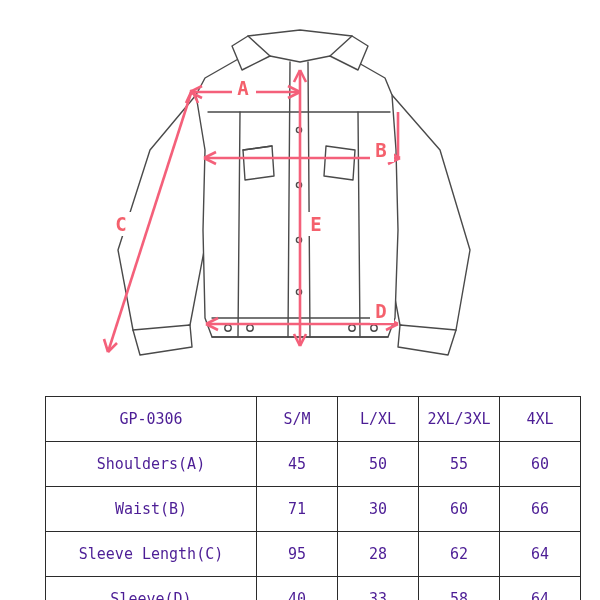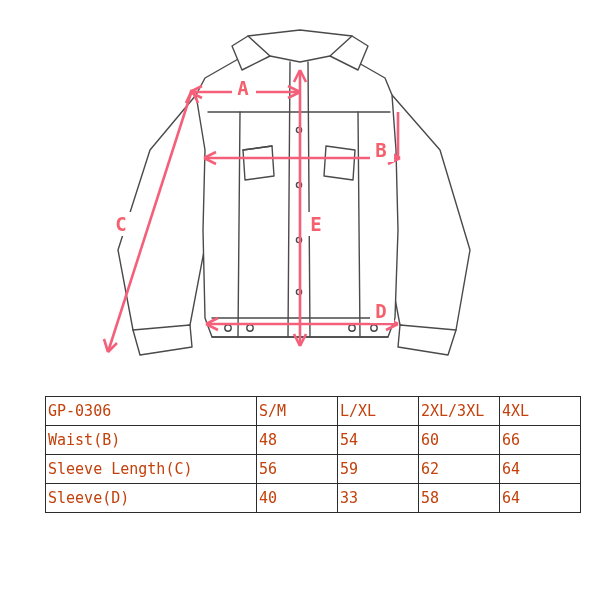--- a/index.html
+++ b/index.html
@@ -30,25 +30,25 @@
     position: absolute;
     left: 45px;
     top: 396px;
     width: 510px;
     border-collapse: collapse;
     table-layout: fixed;
   }
   #size-table td {
     border: 1px solid #2b2b2b;
     height: 28px;
-    text-align: left;
+    text-align: center;
     font-size: 15px;
-    color: #c2410c;
+    color: #4c1d95;
     font-family: "DejaVu Sans Mono", monospace;
-    padding: 0 2px;
+    padding: 8px 2px;
     white-space: nowrap;
     overflow: hidden;
   }
   #size-table td.label-col {
     width: 206px;
     font-size: 15px;
   }
   #size-table td.size-col {
     width: 76px;
   }
@@ -155,30 +155,37 @@
   <table id="size-table">
     <tbody>
       <tr>
         <td class="label-col">GP-0306</td>
         <td class="size-col">S/M</td>
         <td class="size-col">L/XL</td>
         <td class="size-col">2XL/3XL</td>
         <td class="size-col">4XL</td>
       </tr>
       <tr>
+        <td class="label-col">Shoulders(A)</td>
+        <td class="size-col">45</td>
+        <td class="size-col">50</td>
+        <td class="size-col">55</td>
+        <td class="size-col">60</td>
+      </tr>
+      <tr>
         <td class="label-col">Waist(B)</td>
-        <td class="size-col">48</td>
-        <td class="size-col">54</td>
+        <td class="size-col">71</td>
+        <td class="size-col">30</td>
         <td class="size-col">60</td>
         <td class="size-col">66</td>
       </tr>
       <tr>
         <td class="label-col">Sleeve Length(C)</td>
-        <td class="size-col">56</td>
-        <td class="size-col">59</td>
+        <td class="size-col">95</td>
+        <td class="size-col">28</td>
         <td class="size-col">62</td>
         <td class="size-col">64</td>
       </tr>
       <tr>
         <td class="label-col">Sleeve(D)</td>
         <td class="size-col">40</td>
         <td class="size-col">33</td>
         <td class="size-col">58</td>
         <td class="size-col">64</td>
       </tr>

